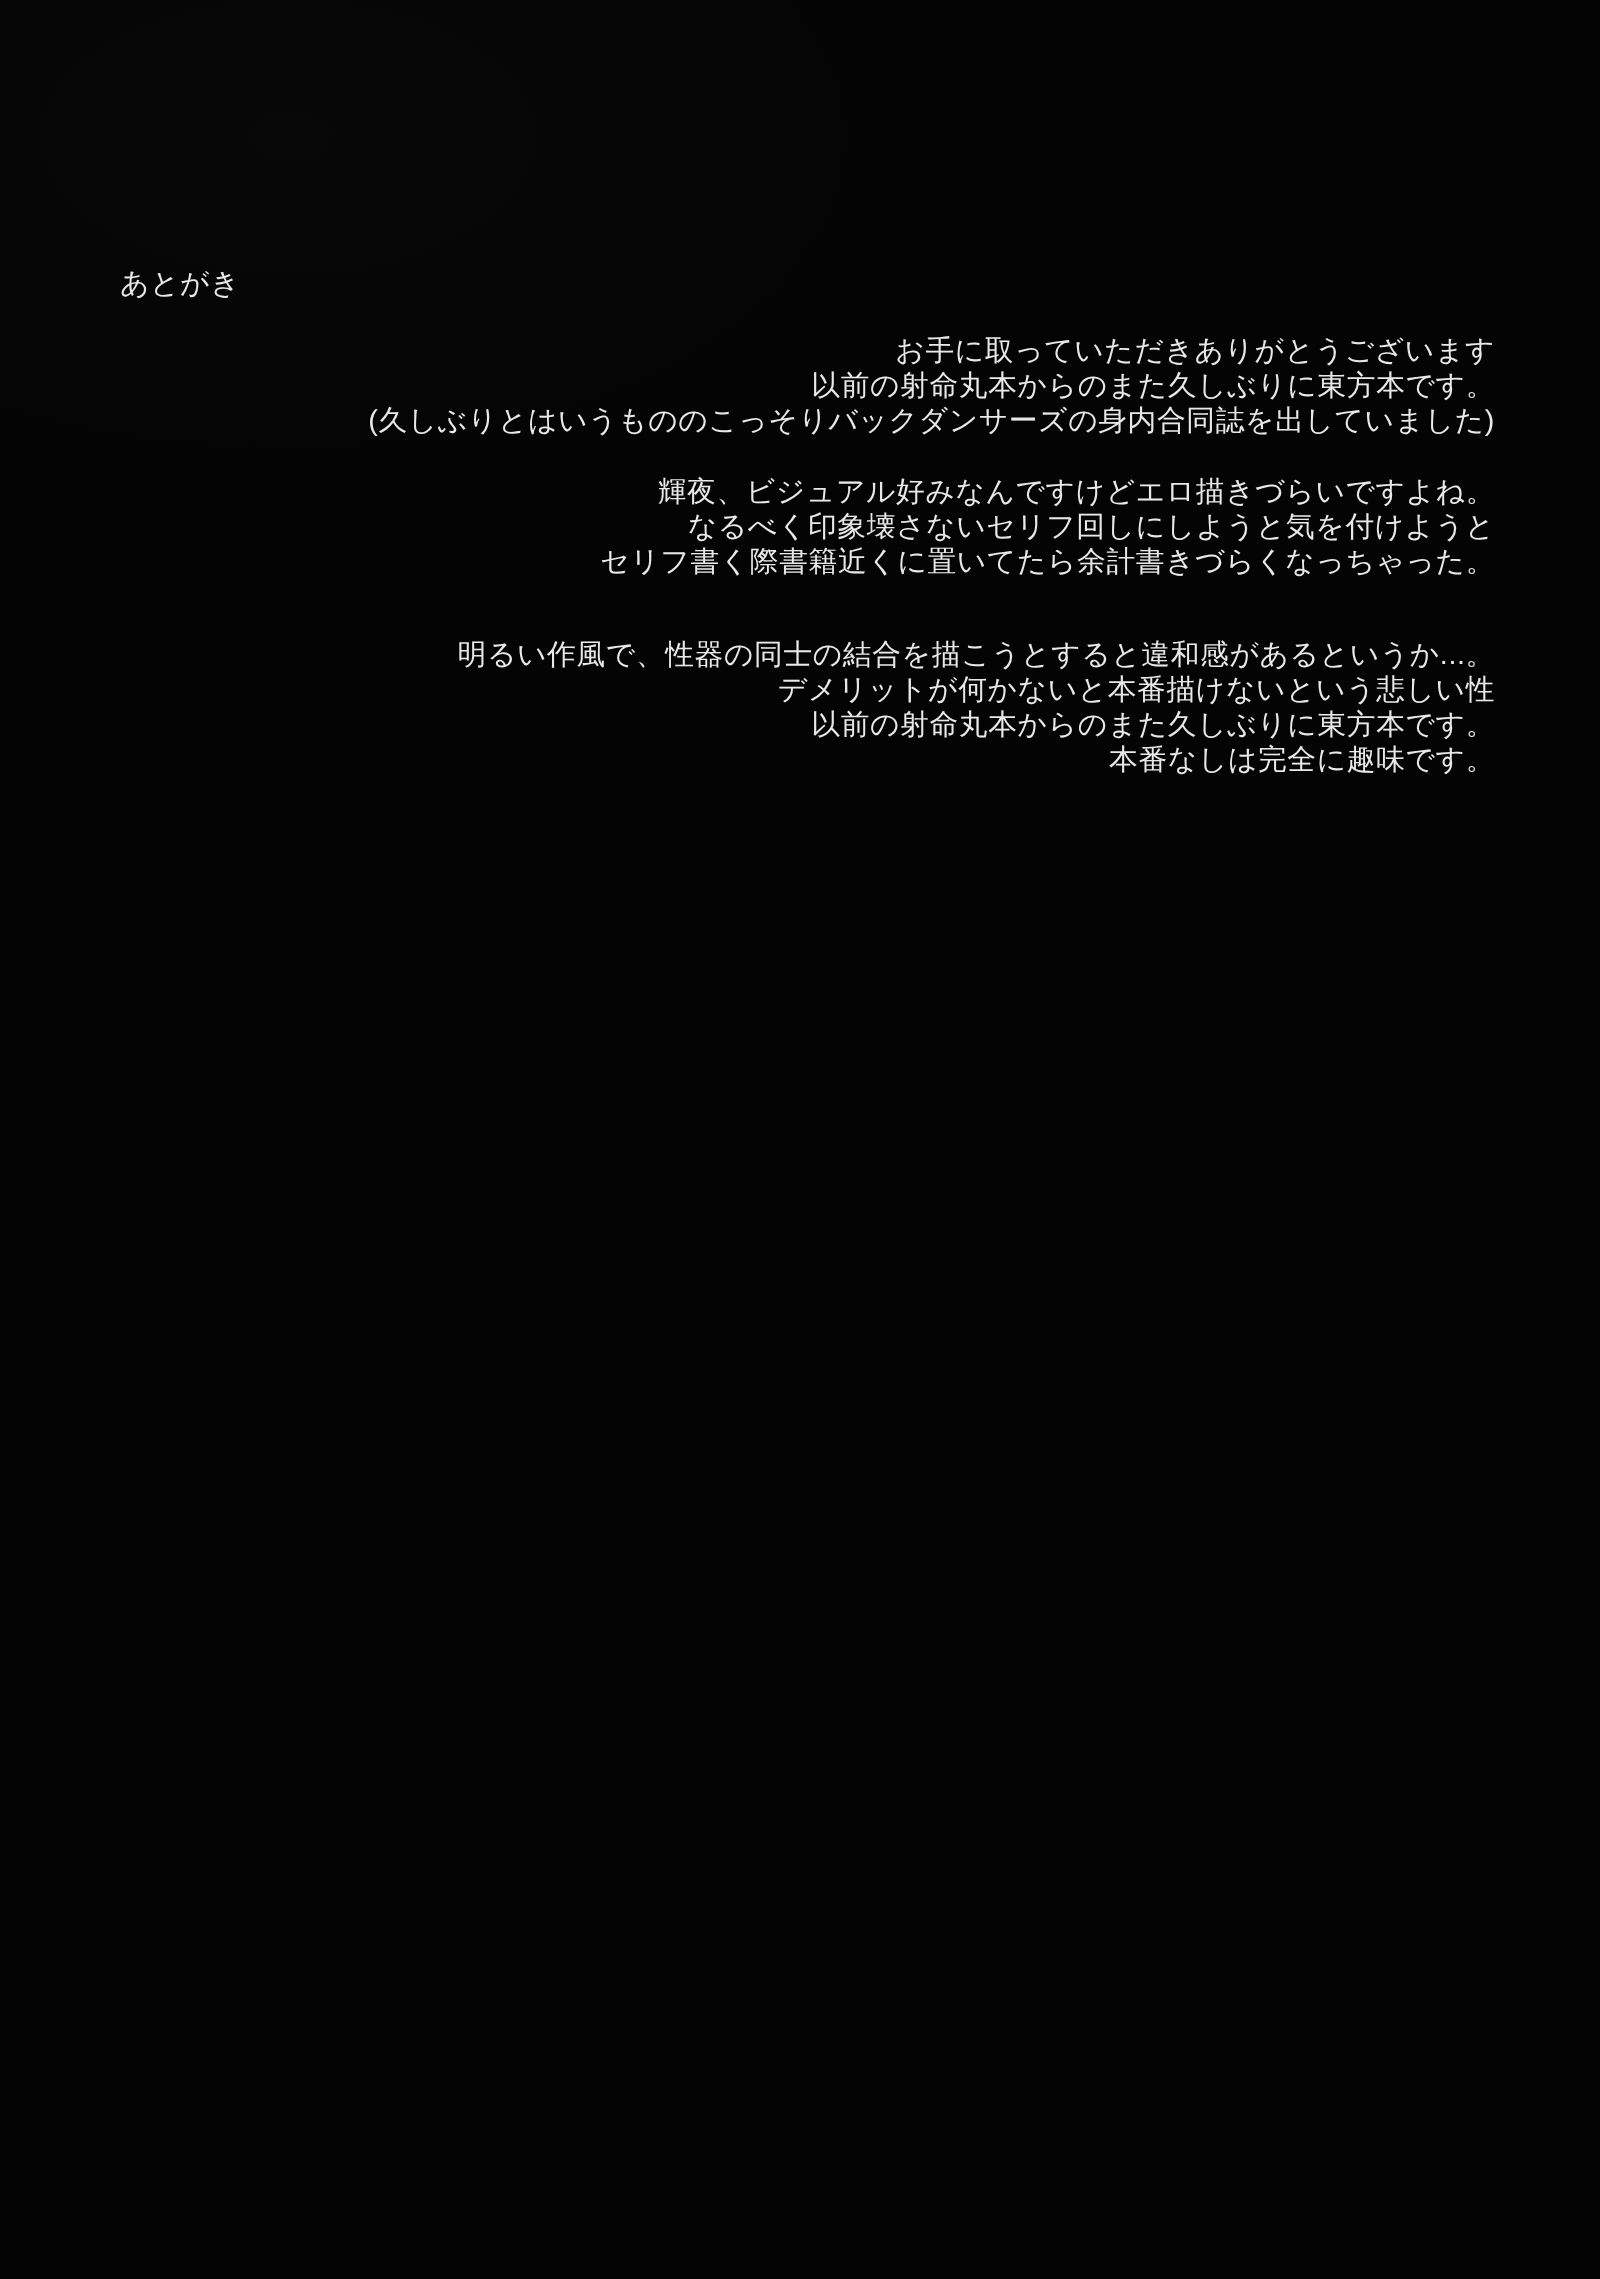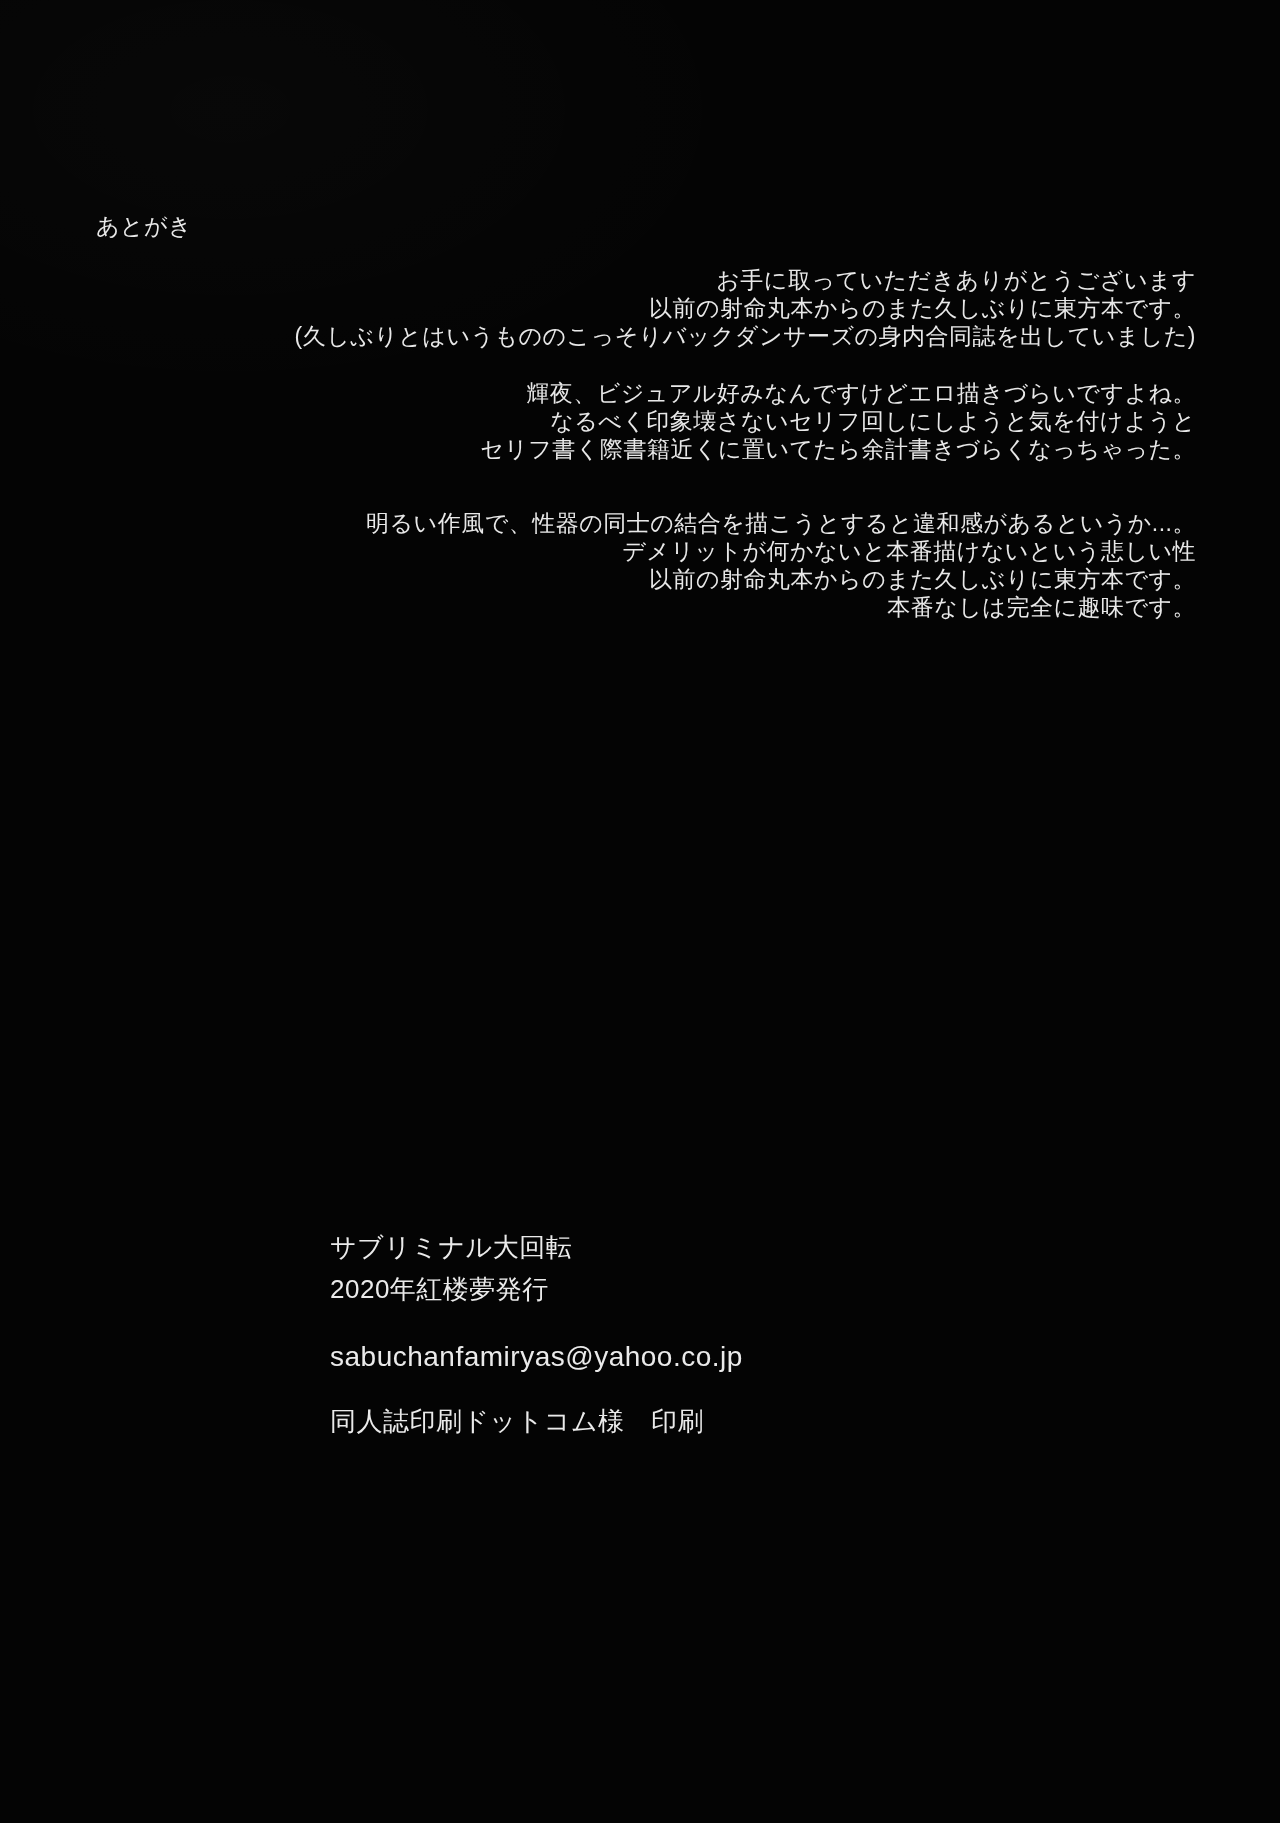--- a/index.html
+++ b/index.html
@@ -93,20 +93,14 @@
         </div>
         <div class="paragraph">
           <span class="text-line">明るい作風で、性器の同士の結合を描こうとすると違和感があるというか...。</span>
           <span class="text-line">デメリットが何かないと本番描けないという悲しい性</span>
           <span class="text-line">以前の射命丸本からのまた久しぶりに東方本です。</span>
           <span class="text-line">本番なしは完全に趣味です。</span>
         </div>
       </div>
   </section>
 
-  <footer class="colophon">
-    <span class="colophon-line colophon-title">サブリミナル大回転</span>
-    <span class="colophon-line colophon-publication">2020年紅楼夢発行</span>
-    <span class="colophon-line colophon-email">sabuchanfamiryas@yahoo.co.jp</span>
-    <span class="colophon-line colophon-printer">同人誌印刷ドットコム様　印刷</span>
-  </footer>
 
 </div>
 
 </body></html>

